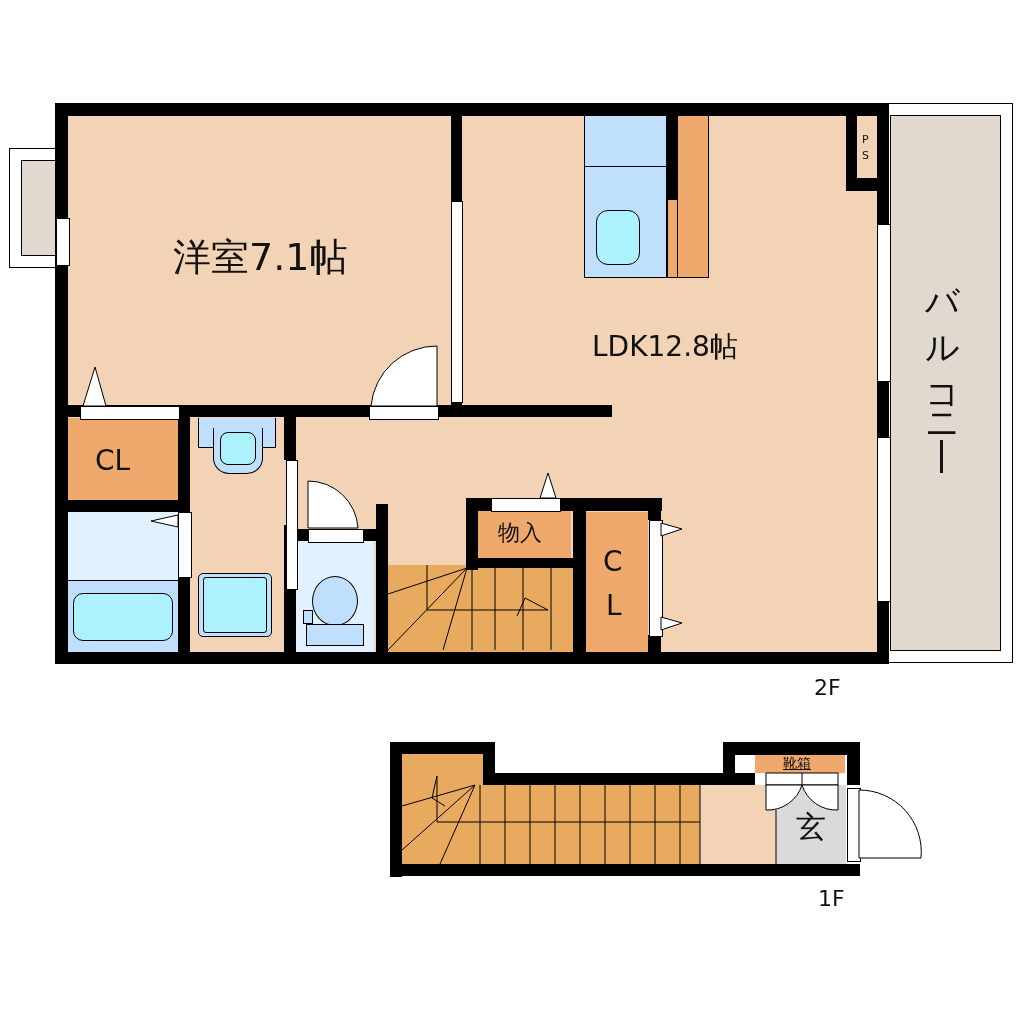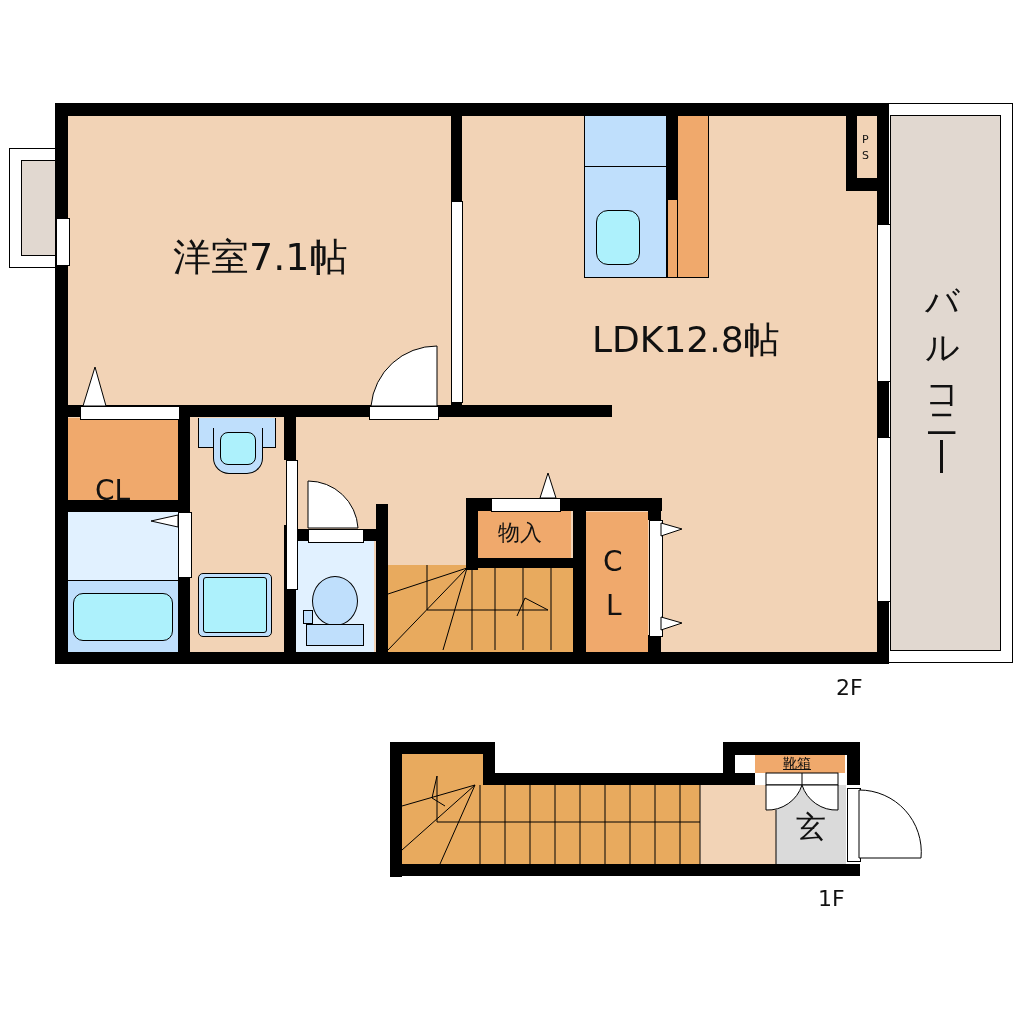--- a/index.html
+++ b/index.html
@@ -128,33 +128,33 @@
       <path d="M308 528 L308 481 A 50 50 0 0 1 358 528 Z"></path>
       <polygon points="83,406 95,367 106,406"></polygon>
       <polygon points="540,498 548,473 556,498"></polygon>
       <polygon points="178,515 151,521 178,527"></polygon>
       <polygon points="661,523 682,529 661,536"></polygon>
       <polygon points="661,617 682,623 661,630"></polygon>
     </g>
   </svg>
 
   <div class="label" style="left:173px;top:238px;font-size:38px;">洋室7.1帖</div>
-  <div class="label" style="left:592px;top:322px;font-size:36px;">LDK12.8帖</div>
-  <div class="label" style="left:95px;top:447px;font-size:28px;margin-top:30px;">CL</div>
+  <div class="label" style="left:592px;top:333px;font-size:28px;">LDK12.8帖</div>
+  <div class="label" style="left:95px;top:447px;font-size:28px;">CL</div>
   <div class="label" style="left:498px;top:522px;font-size:22px;">物入</div>
   <div class="label" style="left:603px;top:548px;font-size:28px;">C</div>
   <div class="label" style="left:606px;top:592px;font-size:28px;">L</div>
   <div class="label" style="left:862px;top:134px;font-size:11px;">P</div>
   <div class="label" style="left:862px;top:150px;font-size:11px;">S</div>
   <div class="label" style="left:925px;top:284px;font-size:34px;">バ</div>
   <div class="label" style="left:925px;top:330px;font-size:34px;">ル</div>
   <div class="label" style="left:925px;top:376px;font-size:34px;">コ</div>
   <div class="label" style="left:925px;top:405px;font-size:34px;">ニ</div>
   <div class="label" style="left:940px;top:440px;width:3px;height:33px;background:#111;"></div>
-  <div class="label" style="left:836px;top:677px;font-size:22px;text-align:center;">2F</div>
+  <div class="label" style="left:814px;top:677px;font-size:22px;text-align:center;">2F</div>
 </div>
 
 <div>
 
   <div class="abs stairs" style="left:402px;top:754px;width:90px;height:110px;"></div>
   <div class="abs stairs" style="left:480px;top:785px;width:220px;height:79px;"></div>
   <div class="abs floor" style="left:700px;top:785px;width:76px;height:79px;"></div>
   <div class="abs gray" style="left:776px;top:785px;width:70px;height:79px;"></div>
   <div class="abs orange" style="left:755px;top:755px;width:90px;height:18px;"></div>
 

